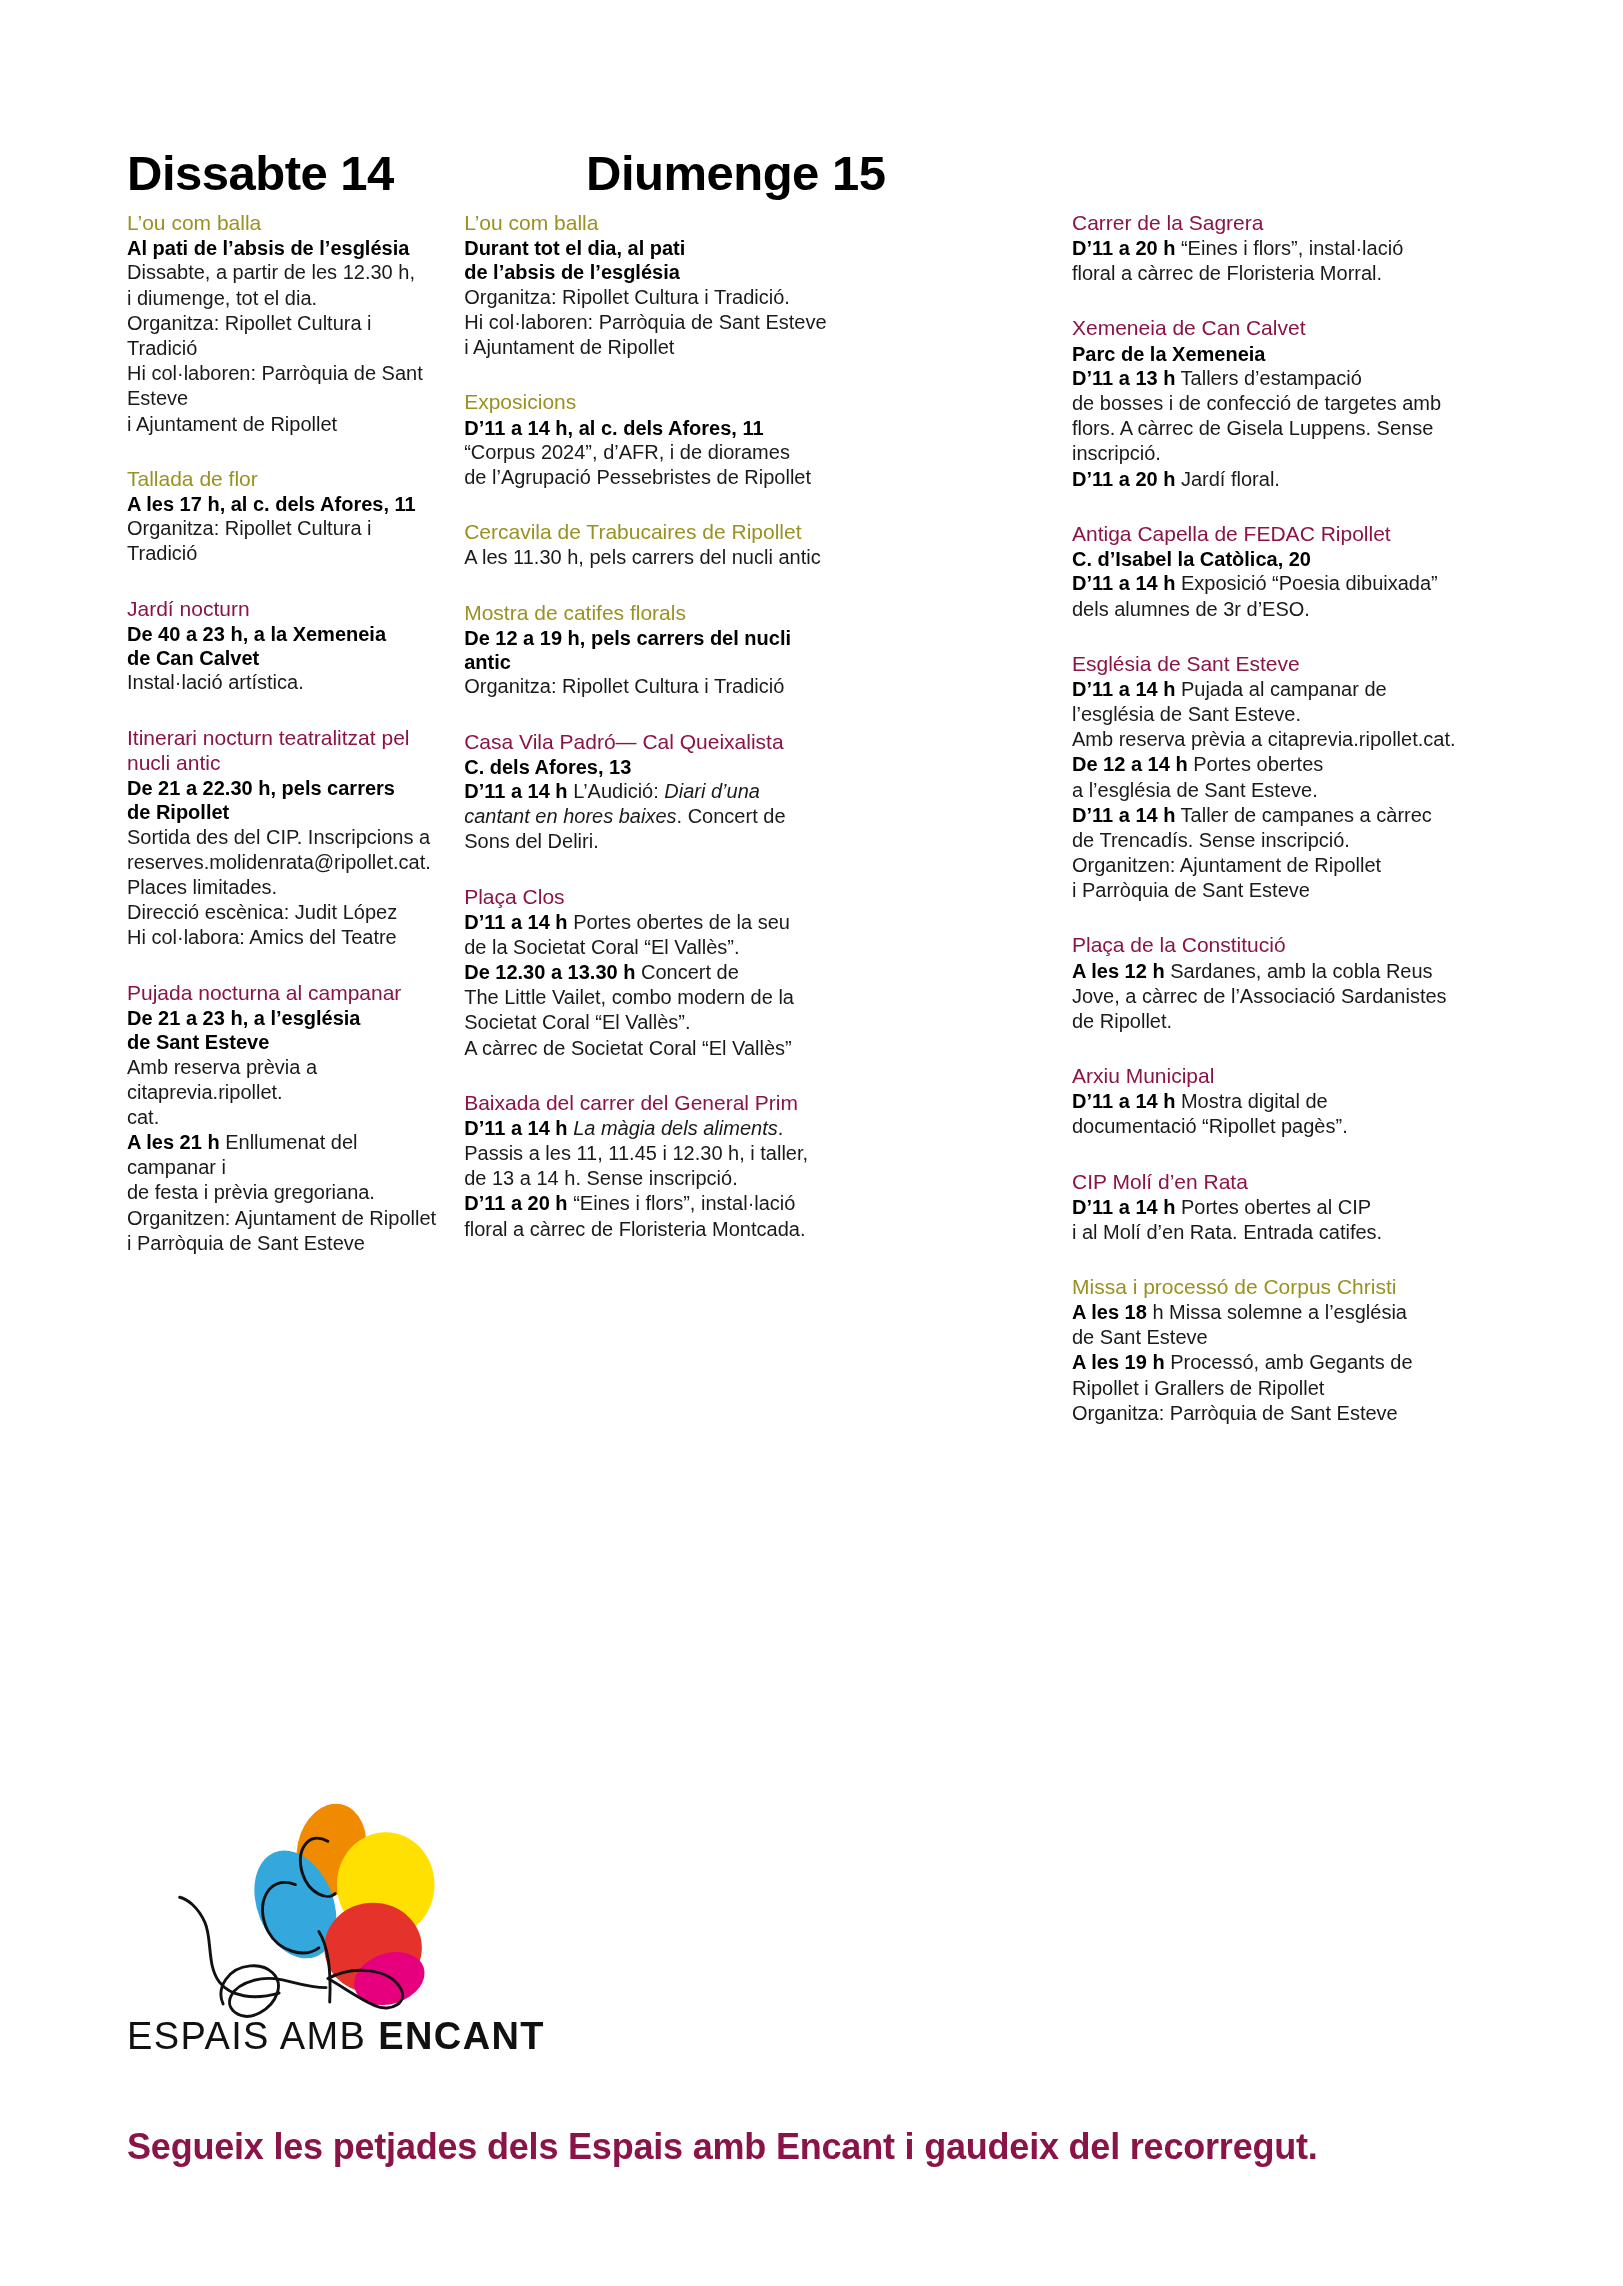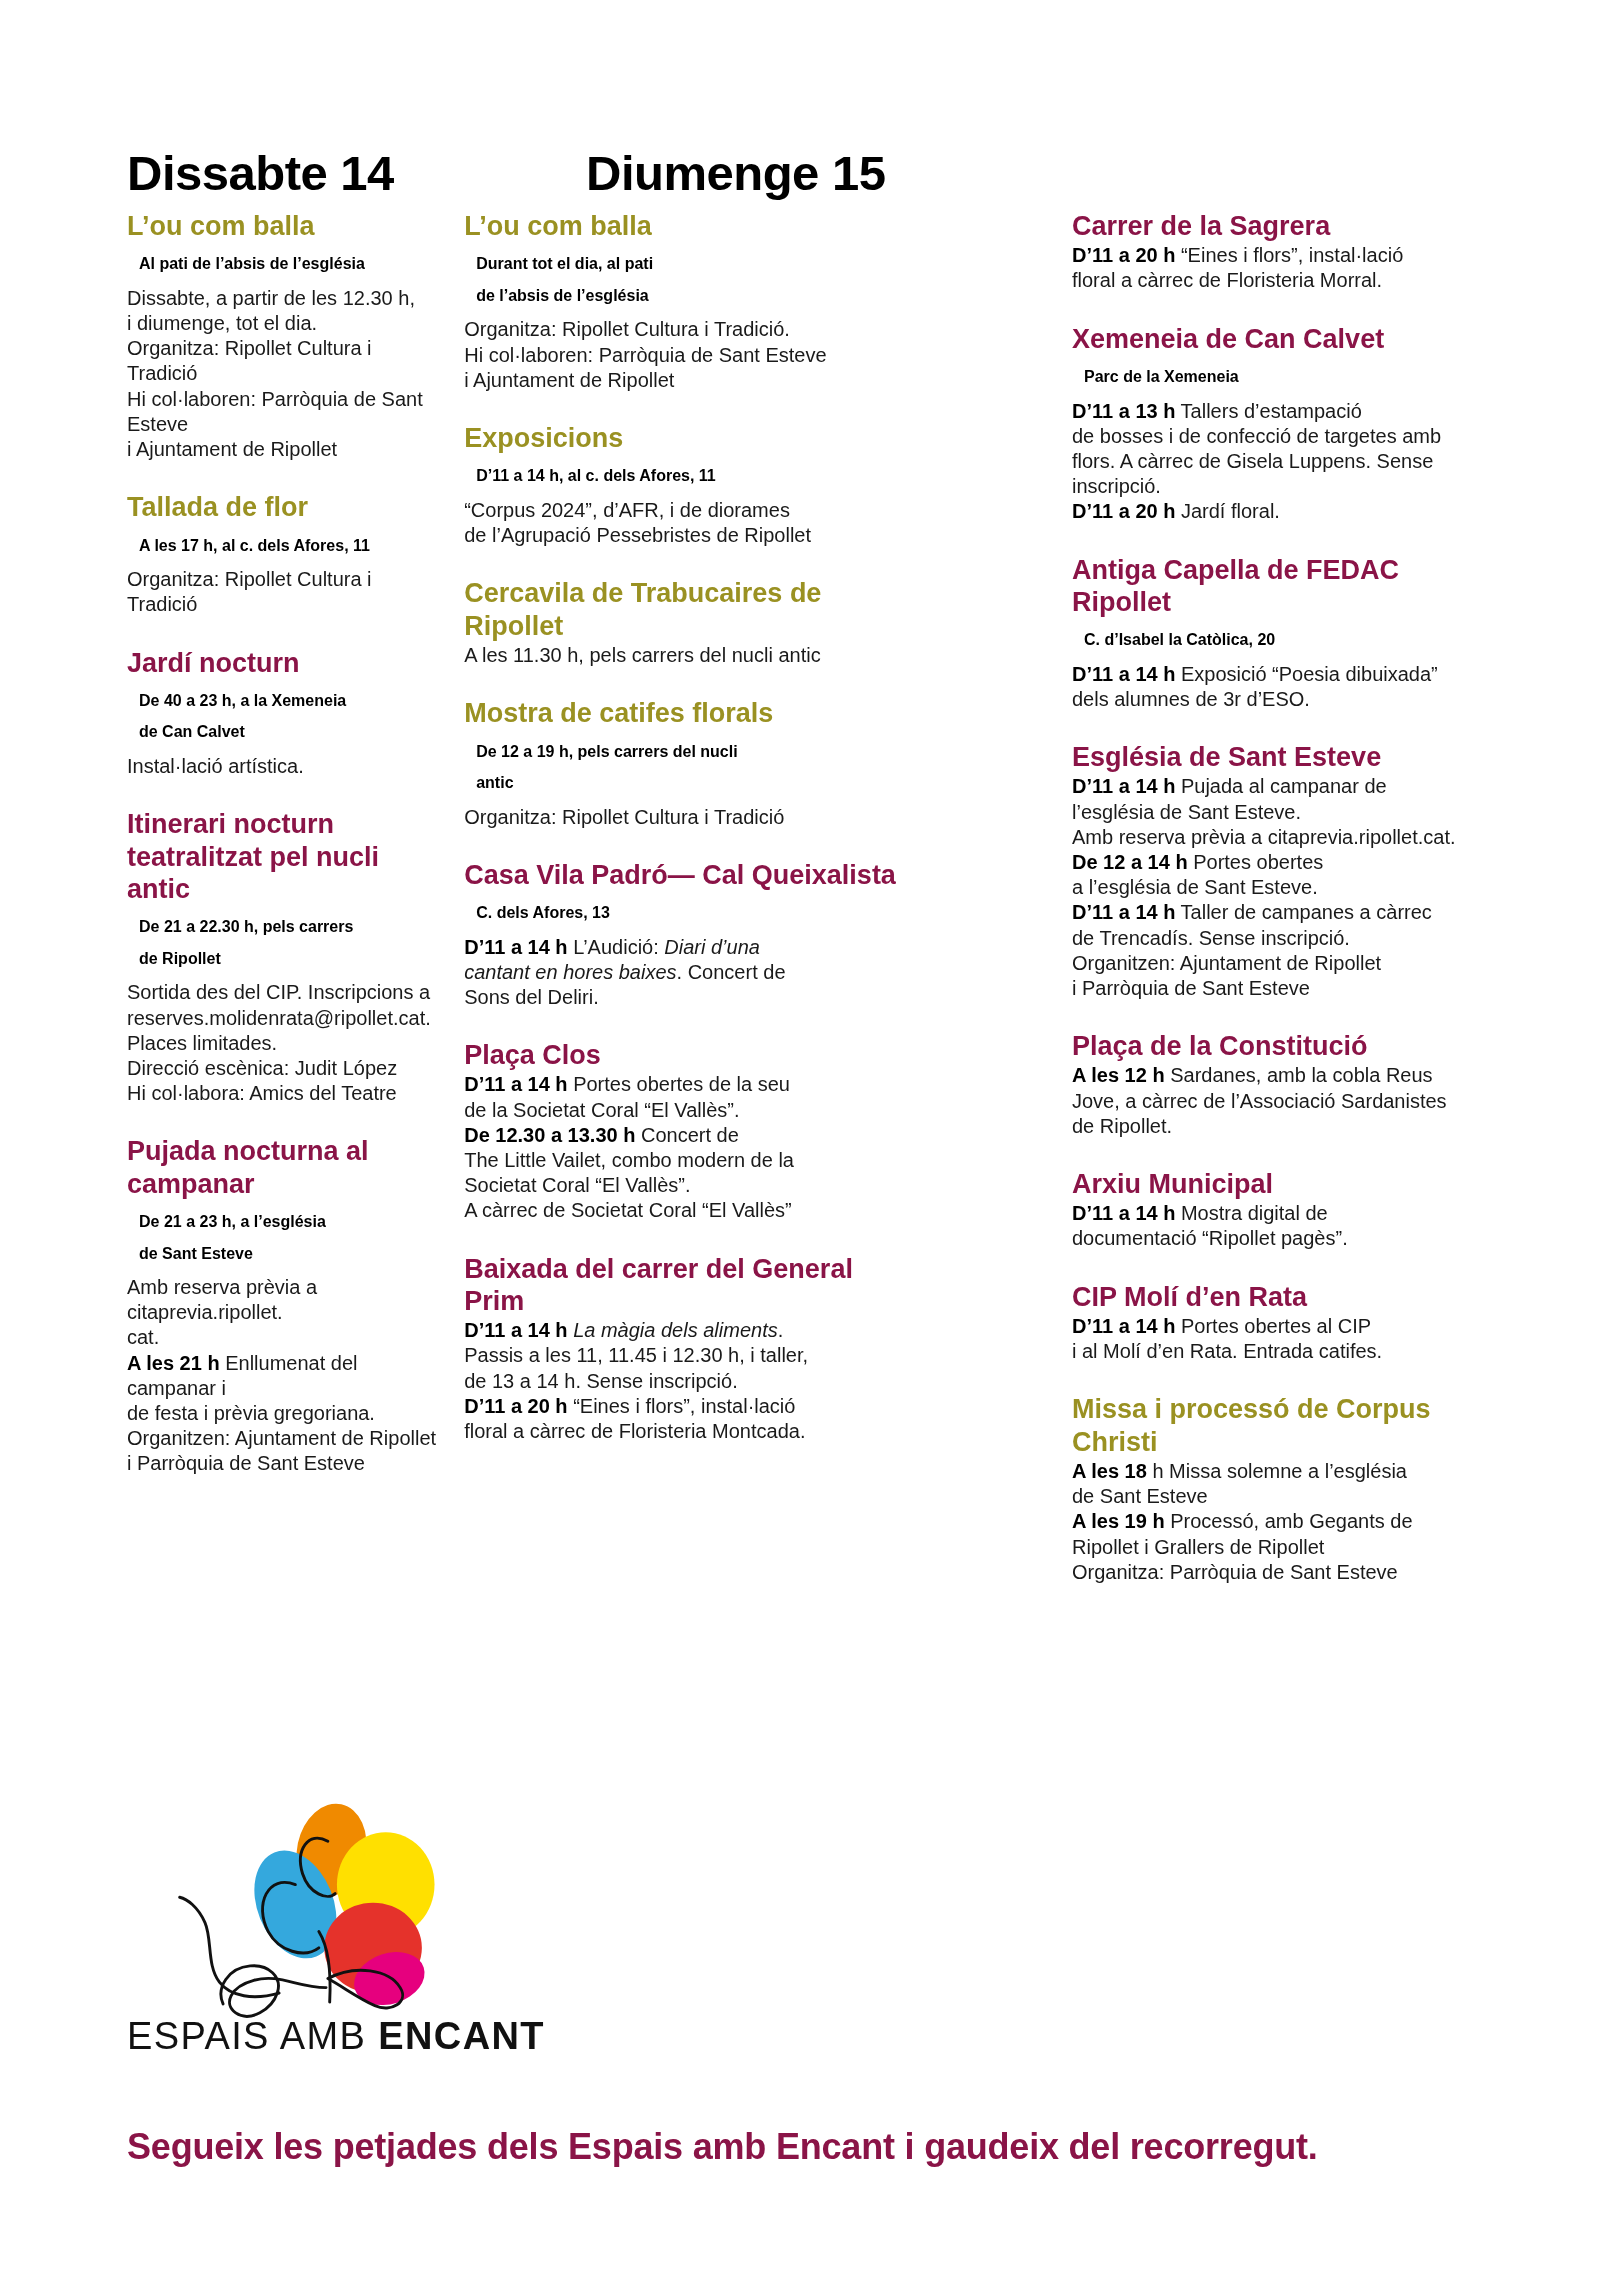--- a/index.html
+++ b/index.html
@@ -47,34 +47,34 @@
   }
   #col-1 { width: 457px; padding-left: 127px; padding-right: 18px; }
   #col-2 { width: 470px; padding-left: 7.2px; padding-right: 20px; }
   #col-3 { width: 561px; padding-left: 145px; padding-right: 14.5px; }
 
   
   .event { margin-bottom: 29px; }
   .event:last-child { margin-bottom: 0; }
 
   .ev-title {
-    font-size: 27px;
-    font-weight: bold;
+    font-size: 21px;
+    font-weight: normal;
     line-height: 1.2;
     margin: 0 0 0.9px 0;
   }
   .ev-title.olive { color: #9a9122; }
   .ev-title.maroon { color: #8a1447; }
 
   .ev-sub {
-    font-size: 16px;
+    font-size: 20px;
     font-weight: bold;
     color: #000000;
     line-height: 1.22;
-    margin: 12px;
+    margin: 0;
   }
 
   .ev-line {
     font-size: 20px;
     font-weight: normal;
     color: #1a1a1a;
     line-height: 1.26;
     margin: 0;
   }
   .ev-line b { font-weight: bold; color: #000; }

